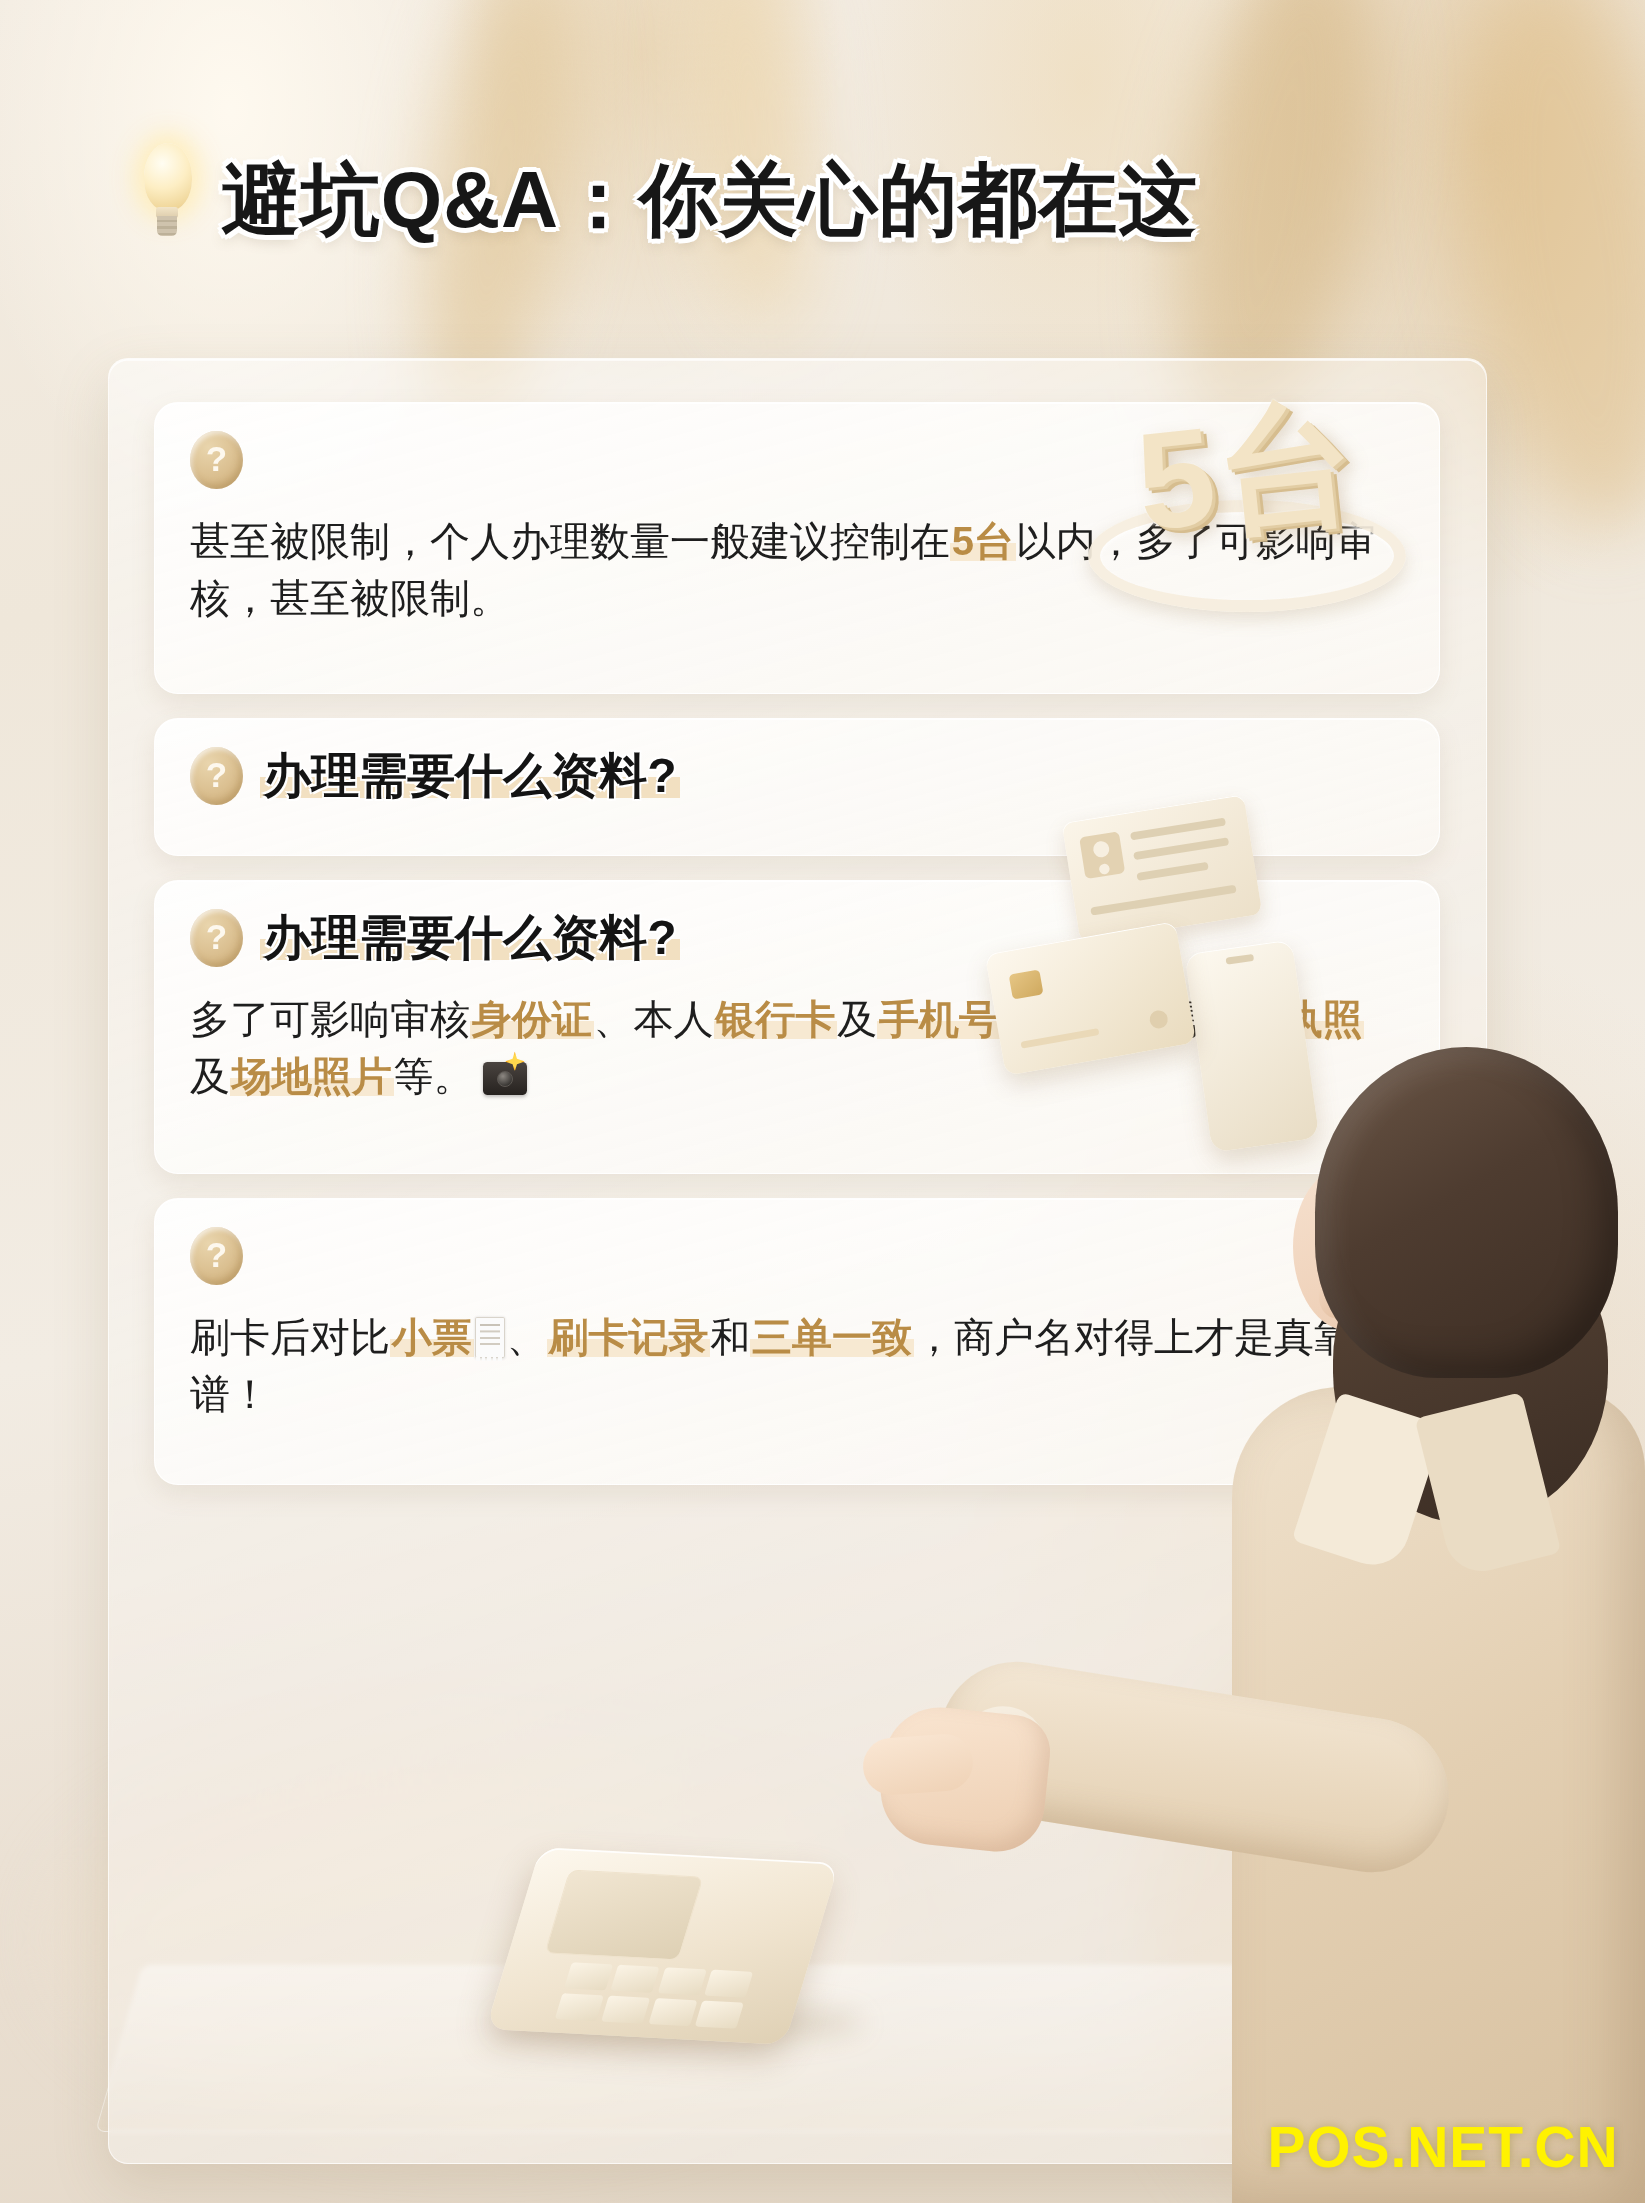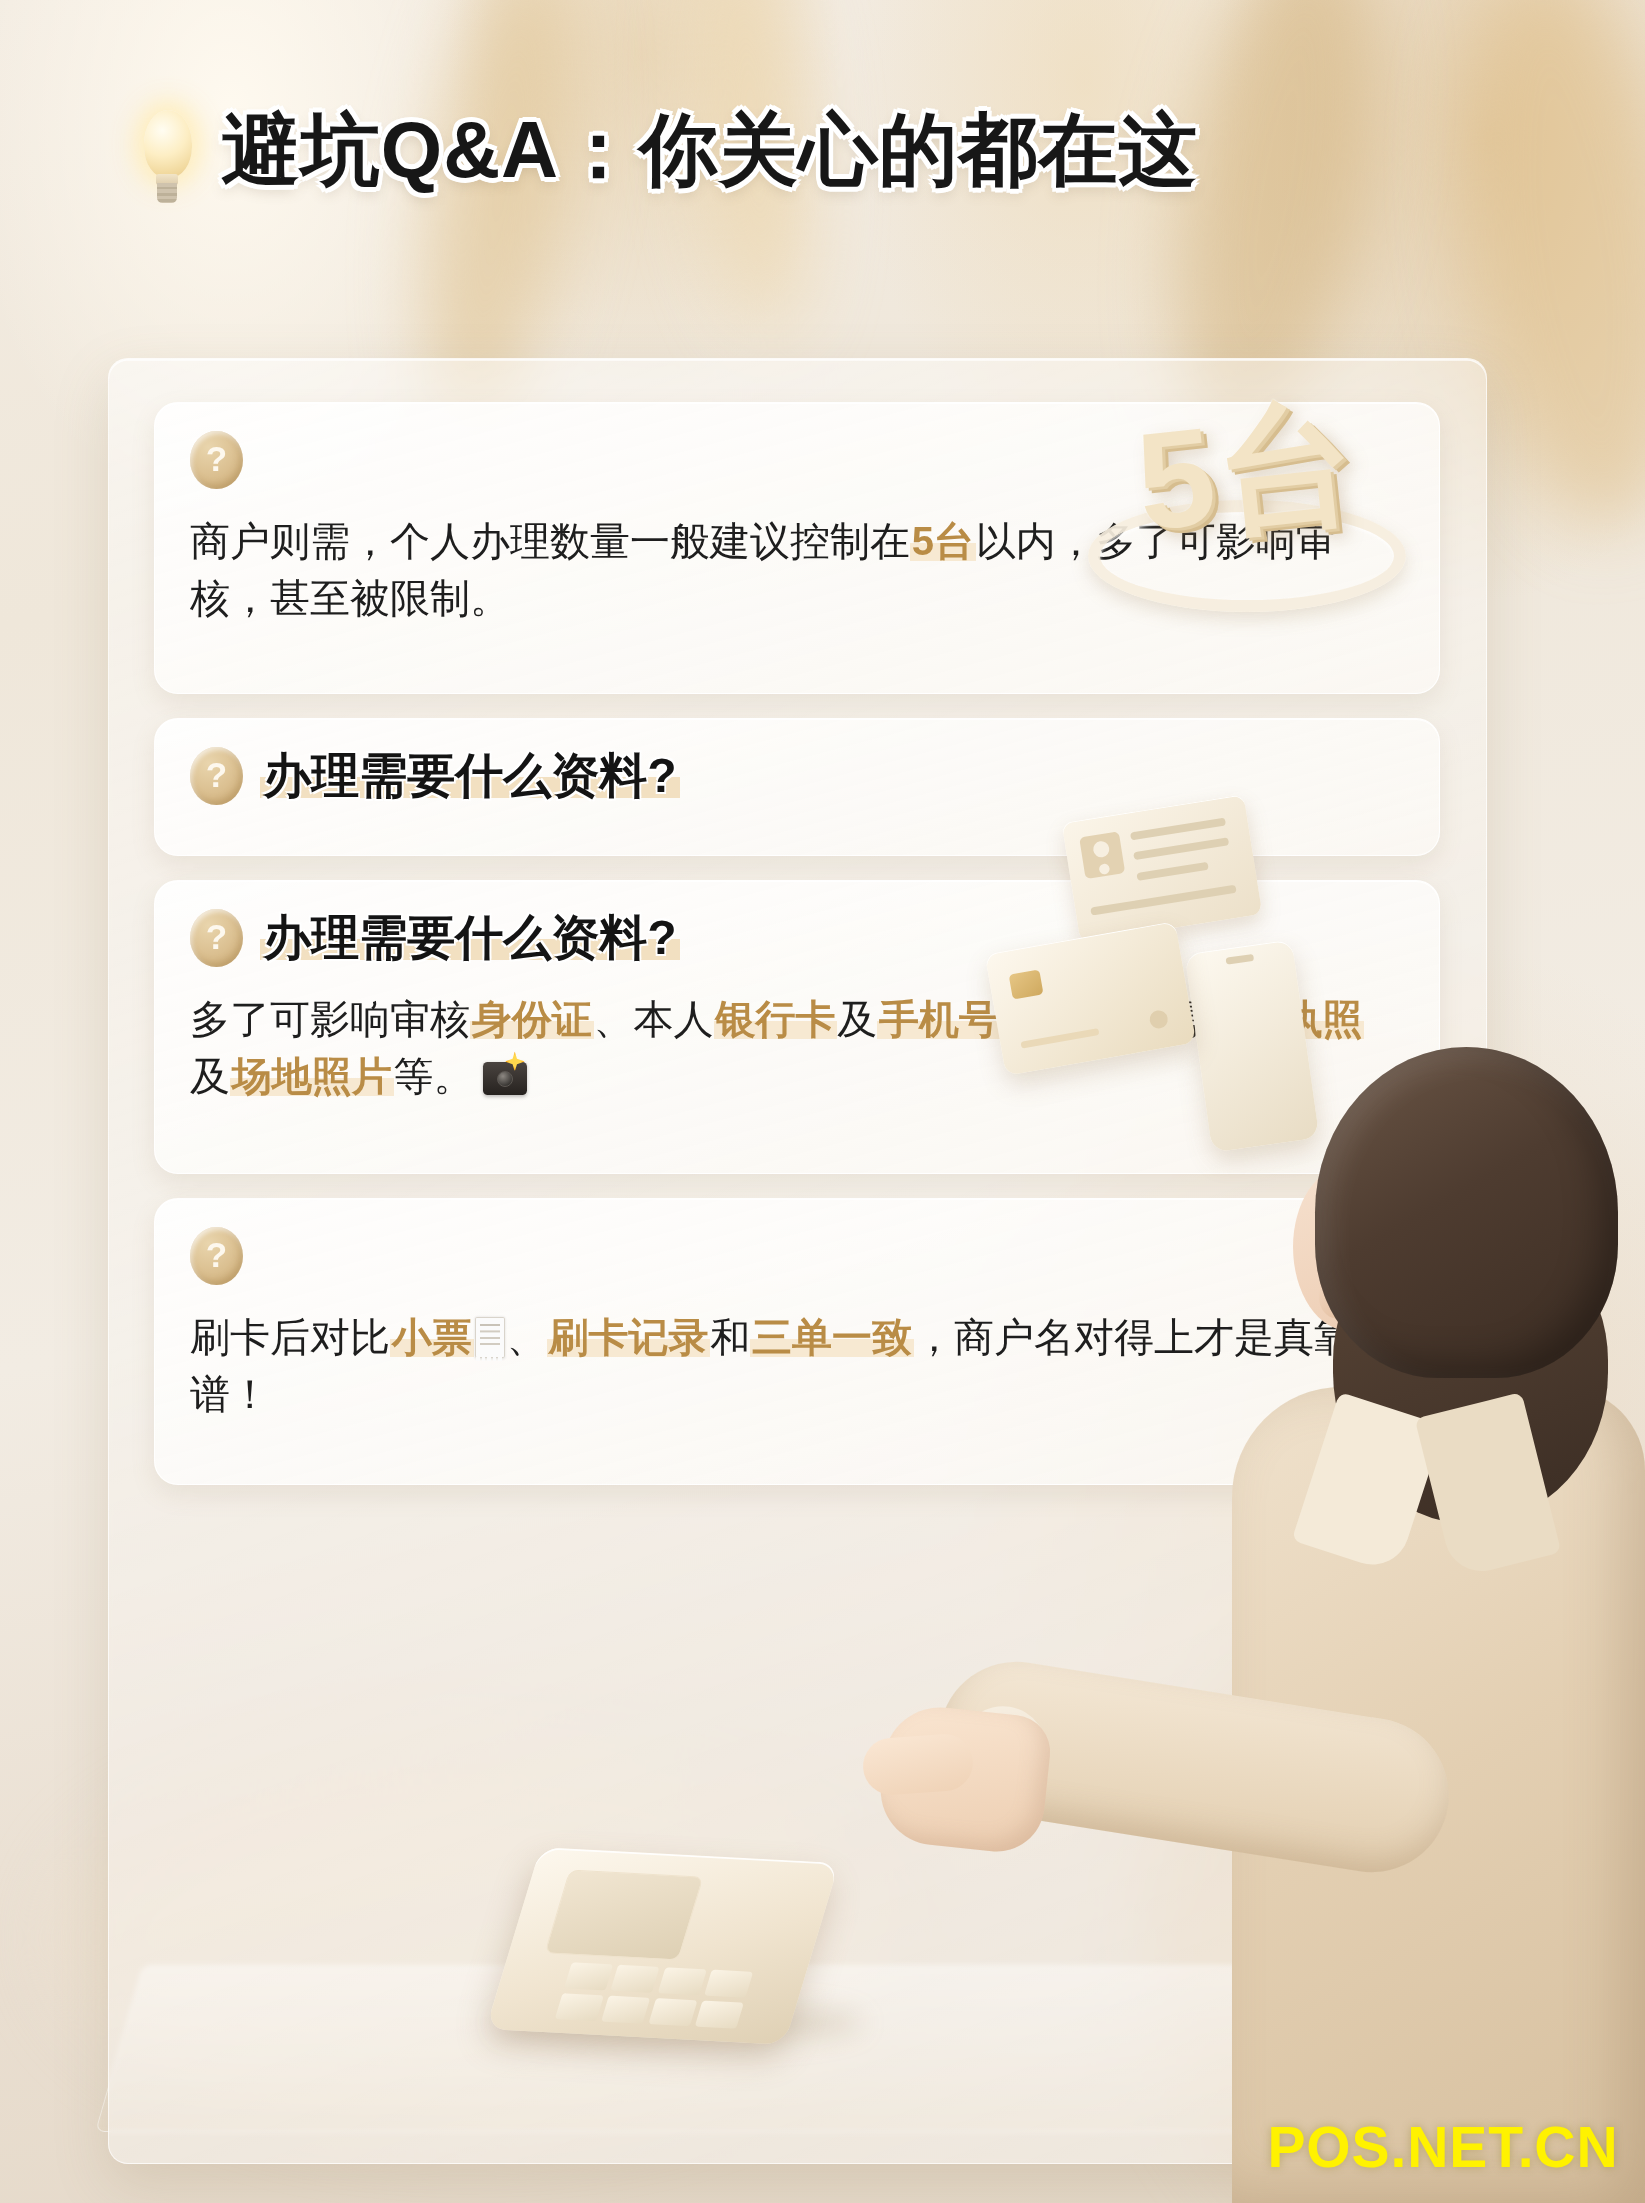--- a/index.html
+++ b/index.html
@@ -21,21 +21,21 @@
   .bg-streak{position:absolute;border-radius:50%;filter:blur(35px);z-index:0;}
   .s1{left:432px;top:-55px;width:138px;height:478px;background:rgba(222,192,136,.55);transform:rotate(8deg);}
   .s2{left:698px;top:-83px;width:110px;height:422px;background:rgba(236,214,170,.6);transform:rotate(-5deg);}
   .s3{left:1185px;top:-73px;width:184px;height:514px;background:rgba(205,164,98,.45);transform:rotate(10deg);}
   .s4{left:1469px;top:-37px;width:211px;height:569px;background:rgba(224,190,134,.5);transform:rotate(-8deg);}
   .s5{left:55px;top:1745px;width:826px;height:386px;background:rgba(238,226,208,.55);}
   .s6{left:1148px;top:1607px;width:514px;height:643px;background:rgba(226,204,174,.45);}
 
   
   .header{position:absolute;left:0;top:110px;width:1348px;height:129px;z-index:6;
-    display:flex;align-items:flex-start;padding-left:138px;box-sizing:border-box;}
+    display:flex;align-items:flex-end;padding-left:138px;box-sizing:border-box;}
   .bulb{position:relative;width:59px;height:96px;margin-right:24px;flex:0 0 auto;}
   .bulb .glass{position:absolute;left:5.5px;top:0;width:48px;height:68px;border-radius:50% 50% 46% 46%;
     background:radial-gradient(circle at 38% 30%,#fffdf2 0%,#fdeec4 45%,#f0d79b 80%,#e0c287 100%);
     box-shadow:0 0 24px 9.2px rgba(255,236,180,.85);}
   .bulb .neck{position:absolute;left:18.4px;top:64px;width:22px;height:11px;border-radius:2.8px;
     background:linear-gradient(180deg,#f2e5c8,#ddccab);}
   .bulb .base{position:absolute;left:19px;top:73px;width:20px;height:20px;border-radius:0 0 5.5px 5.5px;
     background:repeating-linear-gradient(180deg,#cfc3ad 0 3.7px,#bdb199 3.7px 6.4px);}
   .title{font-size:79px;font-weight:bold;color:#171717;letter-spacing:0.9px;line-height:1;
     white-space:nowrap;
@@ -244,21 +244,21 @@
     <i></i>
 </div>
 
 <div class="cards">
 
   <div class="card" style="height:292px;">
     <div class="q-row">
       <div class="q-badge">?</div>
     </div>
     <div class="a-text">
-      <span>商户则需，个人办理数量一般建议控制在</span><span class="hl">5台</span><span>以内，多了可影响审核，甚至被限制。</span>
+      <span>甚至被限制，个人办理数量一般建议控制在</span><span class="hl">5台</span><span>以内，多了可影响审核，甚至被限制。</span>
     </div>
   </div>
 
   <div class="card slim" style="height:138px;">
     <div class="q-row">
       <div class="q-badge">?</div>
       <div><span class="q-text">办理需要什么资料?</span></div>
     </div>
   </div>
 

